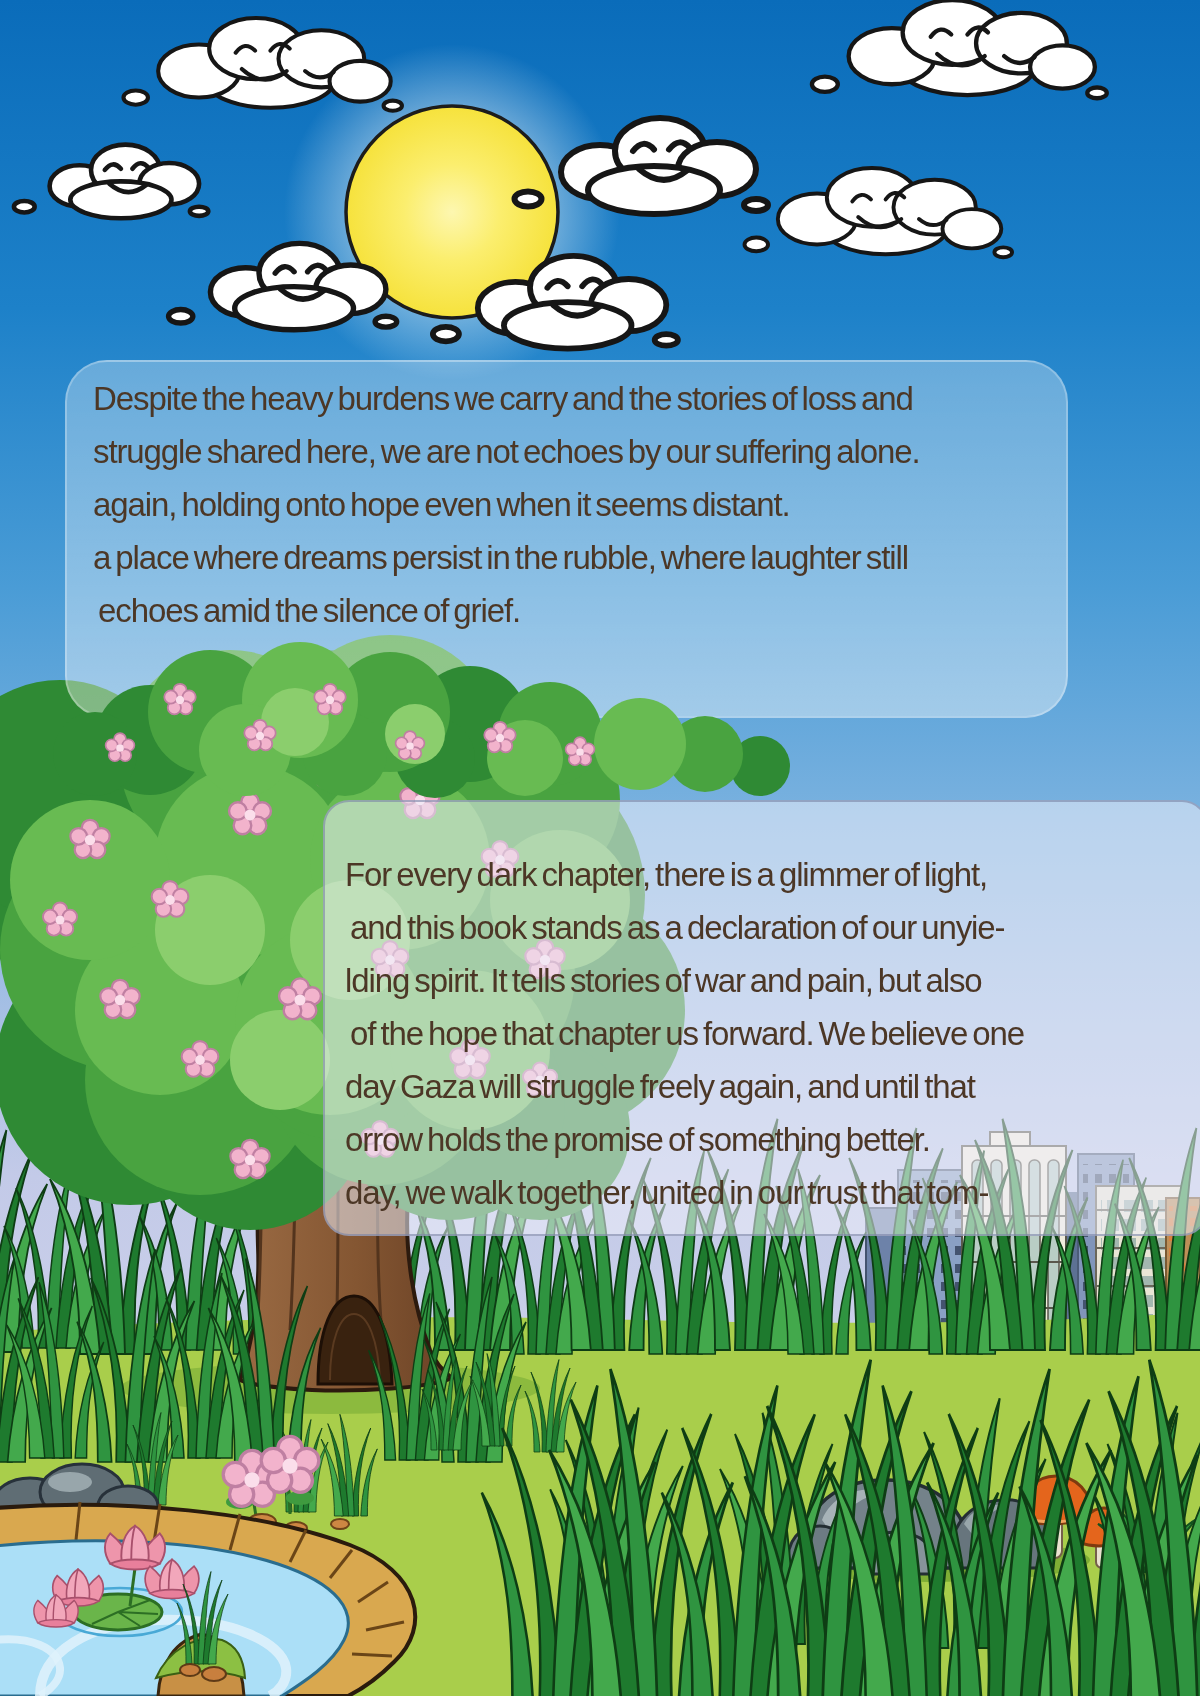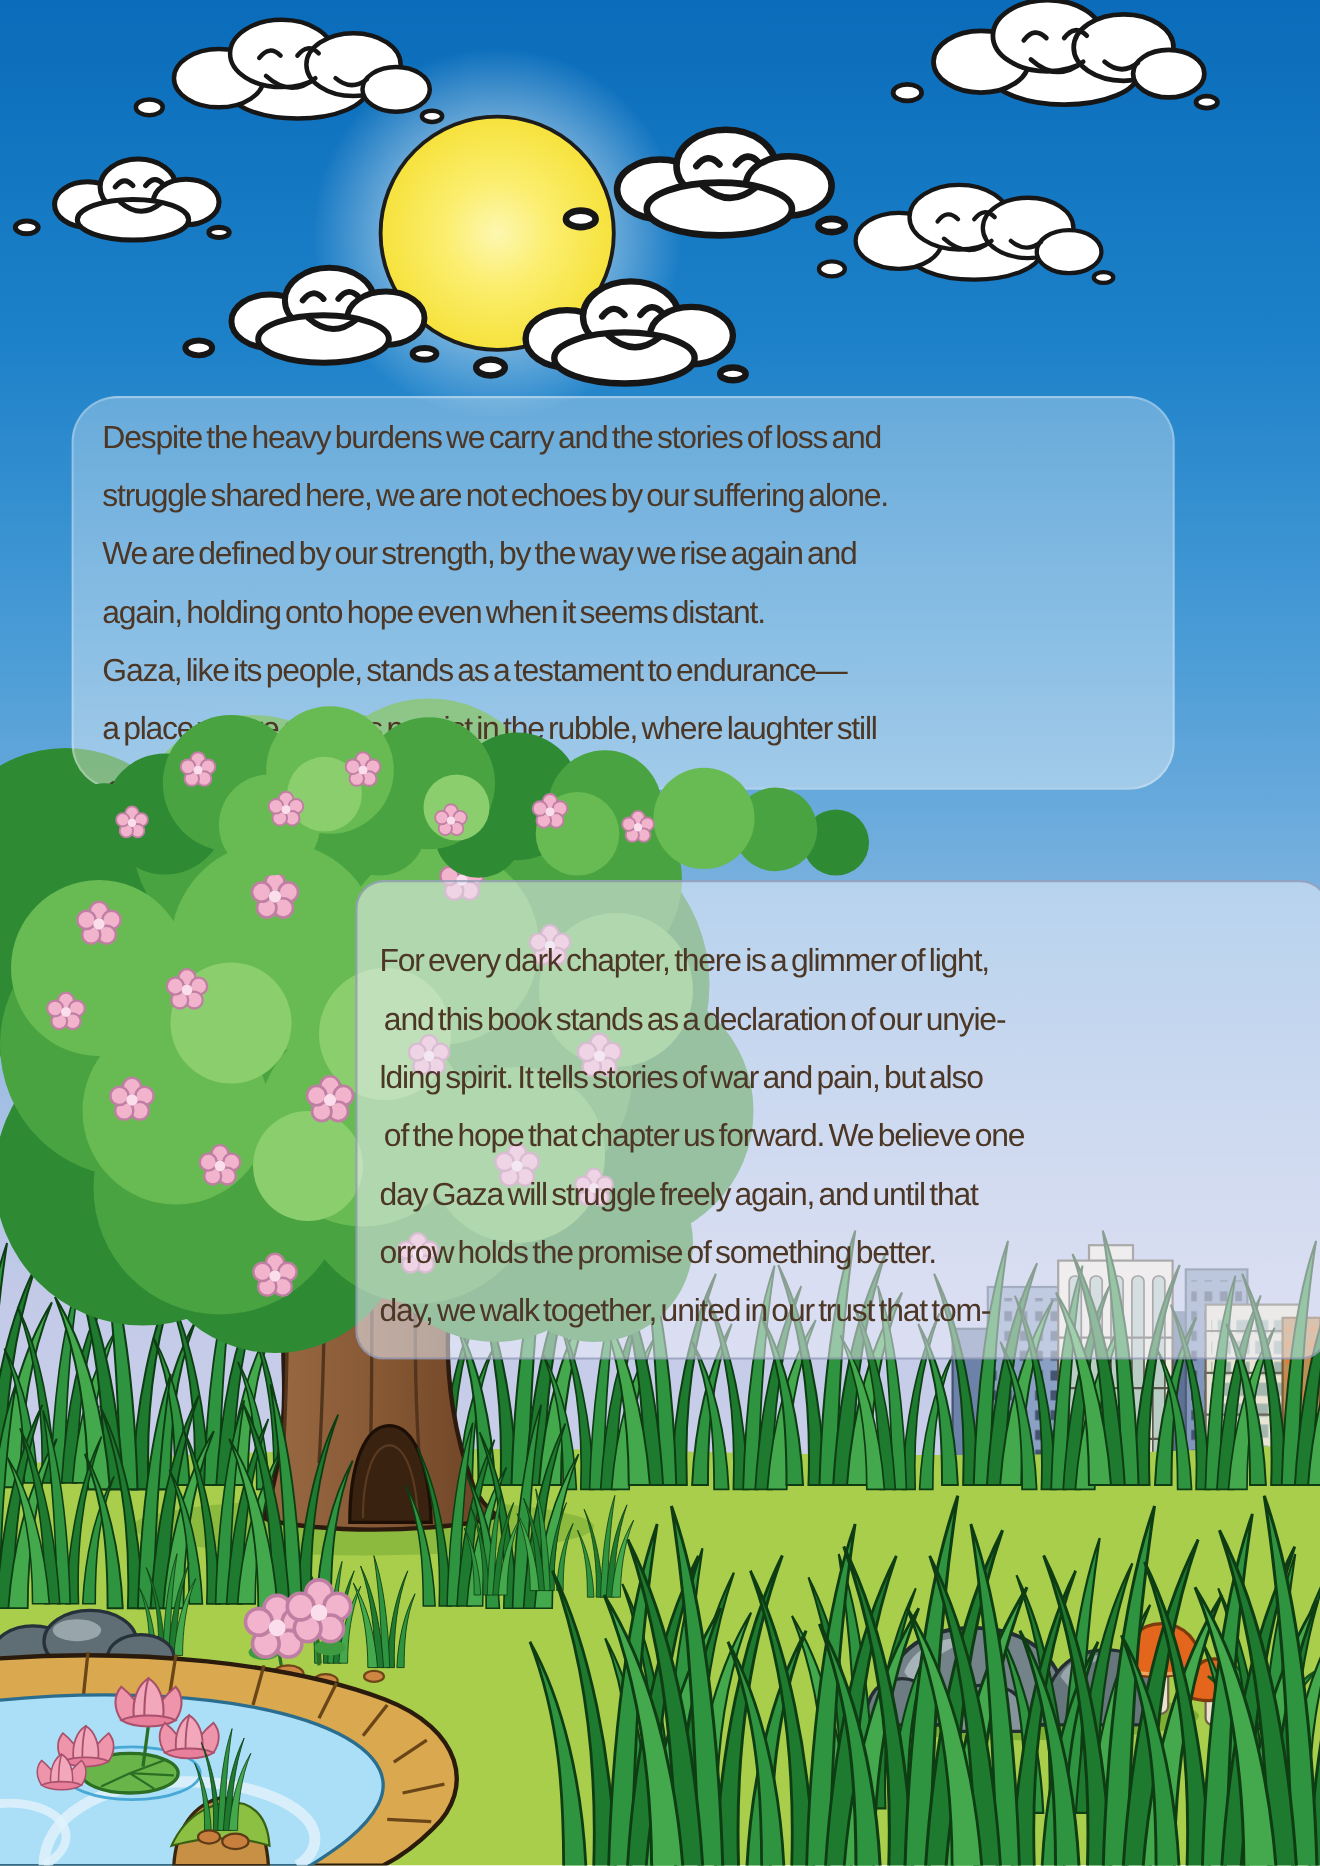--- a/index.html
+++ b/index.html
@@ -2,21 +2,21 @@
 <html><head>
 <meta charset="utf-8">
 <style>
   html,body{margin:0;padding:0;background:#ffffff;}
   .stage{position:relative;width:1200px;height:1696px;overflow:hidden;
          font-family:"Liberation Sans", sans-serif;}
   .stage svg{display:block;}
   .scene{position:absolute;left:0;top:0;z-index:0;}
   .canopy-top{position:absolute;left:0;top:640px;z-index:2;pointer-events:none;}
   .quote-box{position:absolute;box-sizing:border-box;color:#4c3726;
-             font-size:29px;line-height:53px;letter-spacing:-1.1px;word-spacing:-3px;}
+             font-size:33px;line-height:53px;letter-spacing:-1.1px;word-spacing:-3px;}
   .quote-box .line{white-space:pre;}
   .box1{left:65px;top:360px;width:1003px;height:358px;z-index:1;
         background:linear-gradient(180deg, rgba(255,255,255,0.30), rgba(255,255,255,0.40));
         border:2px solid rgba(255,255,255,0.25);border-radius:42px;
         padding:10px 16px 0 26px;}
   .box2{left:300px;top:800px;width:885px;height:436px;z-index:3;
         background:rgba(236,239,250,0.55);
         border:2px solid rgba(122,131,165,0.60);border-radius:26px;
         padding:46px 16px 0 20px;margin-left:23px;}
 </style>
@@ -362,23 +362,21 @@
     <use href="#tuft" transform="translate(920,1700) scale(1.7) scale(-1,1)"></use>
     <use href="#tuft" transform="translate(1010,1702) scale(1.8)"></use>
     <use href="#tuft" transform="translate(1100,1700) scale(1.75)"></use>
     <use href="#tuft" transform="translate(1190,1702) scale(1.85) scale(-1,1)"></use>
   </g>
 </svg>
 
 <div class="quote-box box1">
   <div class="line">Despite the heavy burdens we carry and the stories of loss and</div>
   <div class="line">struggle shared here, we are not echoes by our suffering alone.</div>
-  <div class="line">We are defined by our strength, by the way we rise again and</div>
   <div class="line">again, holding onto hope even when it seems distant.</div>
-  <div class="line">Gaza, like its people, stands as a testament to endurance—</div>
   <div class="line">a place where dreams persist in the rubble, where laughter still</div>
   <div class="line"> echoes amid the silence of grief.</div>
 </div>
 
 <svg class="canopy-top" width="840" height="170" viewBox="0 640 840 170">
   <g fill="#2f8a34">
     <circle cx="470" cy="724" r="58"></circle>
         <circle cx="150" cy="740" r="55"></circle>
     <circle cx="435" cy="758" r="40"></circle>
         <circle cx="95" cy="754" r="42"></circle>

